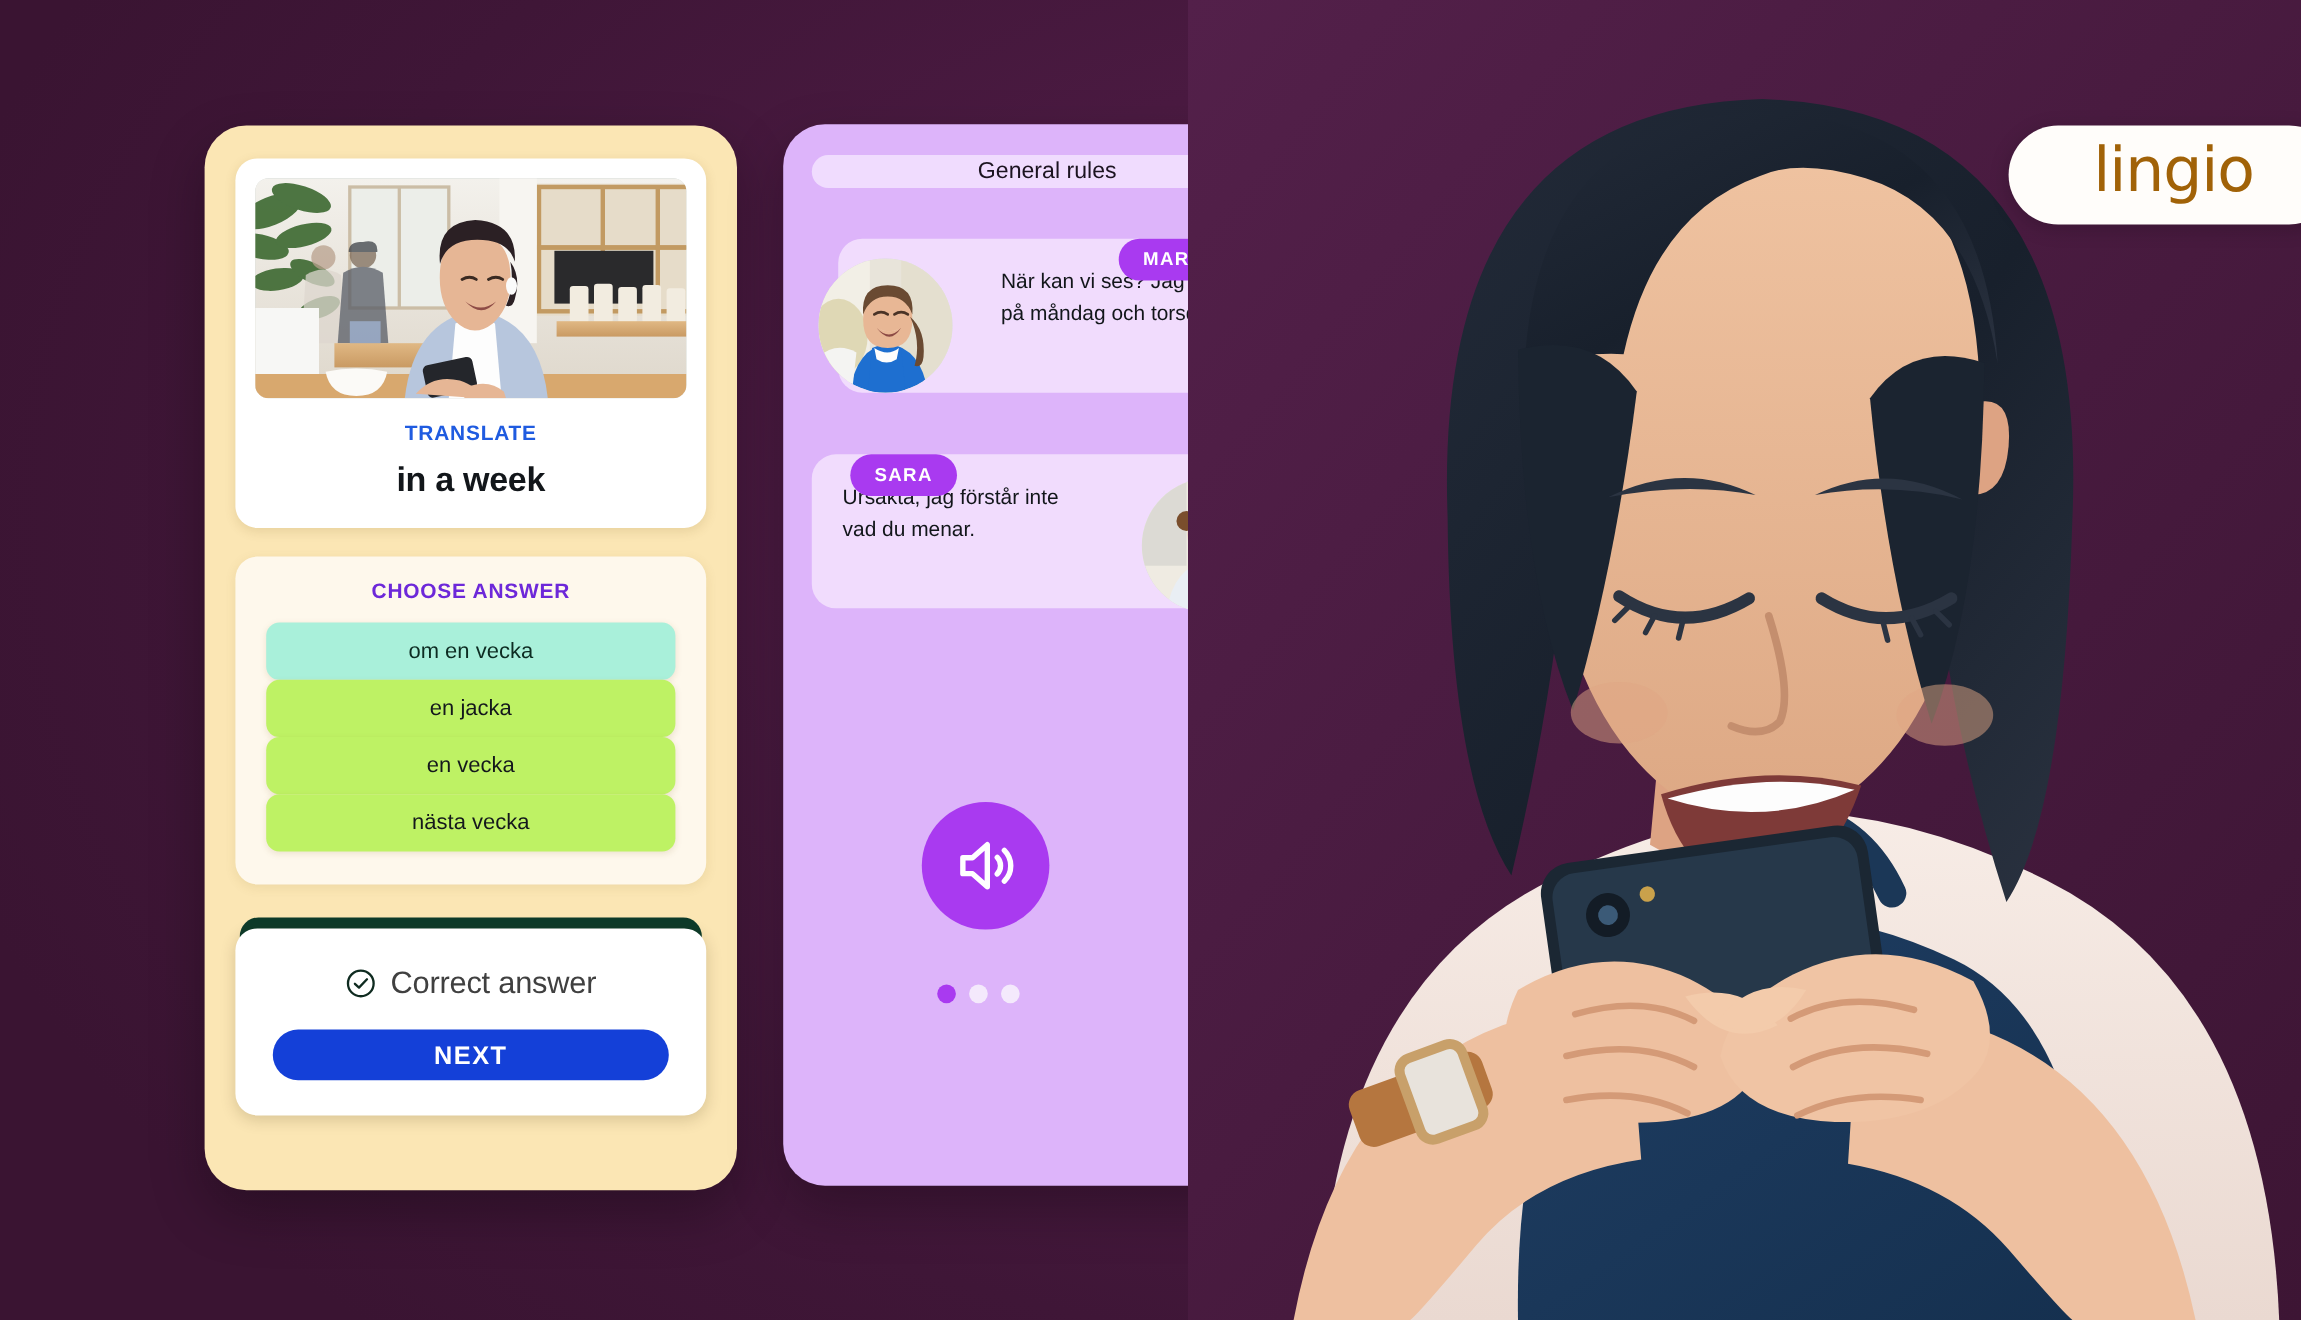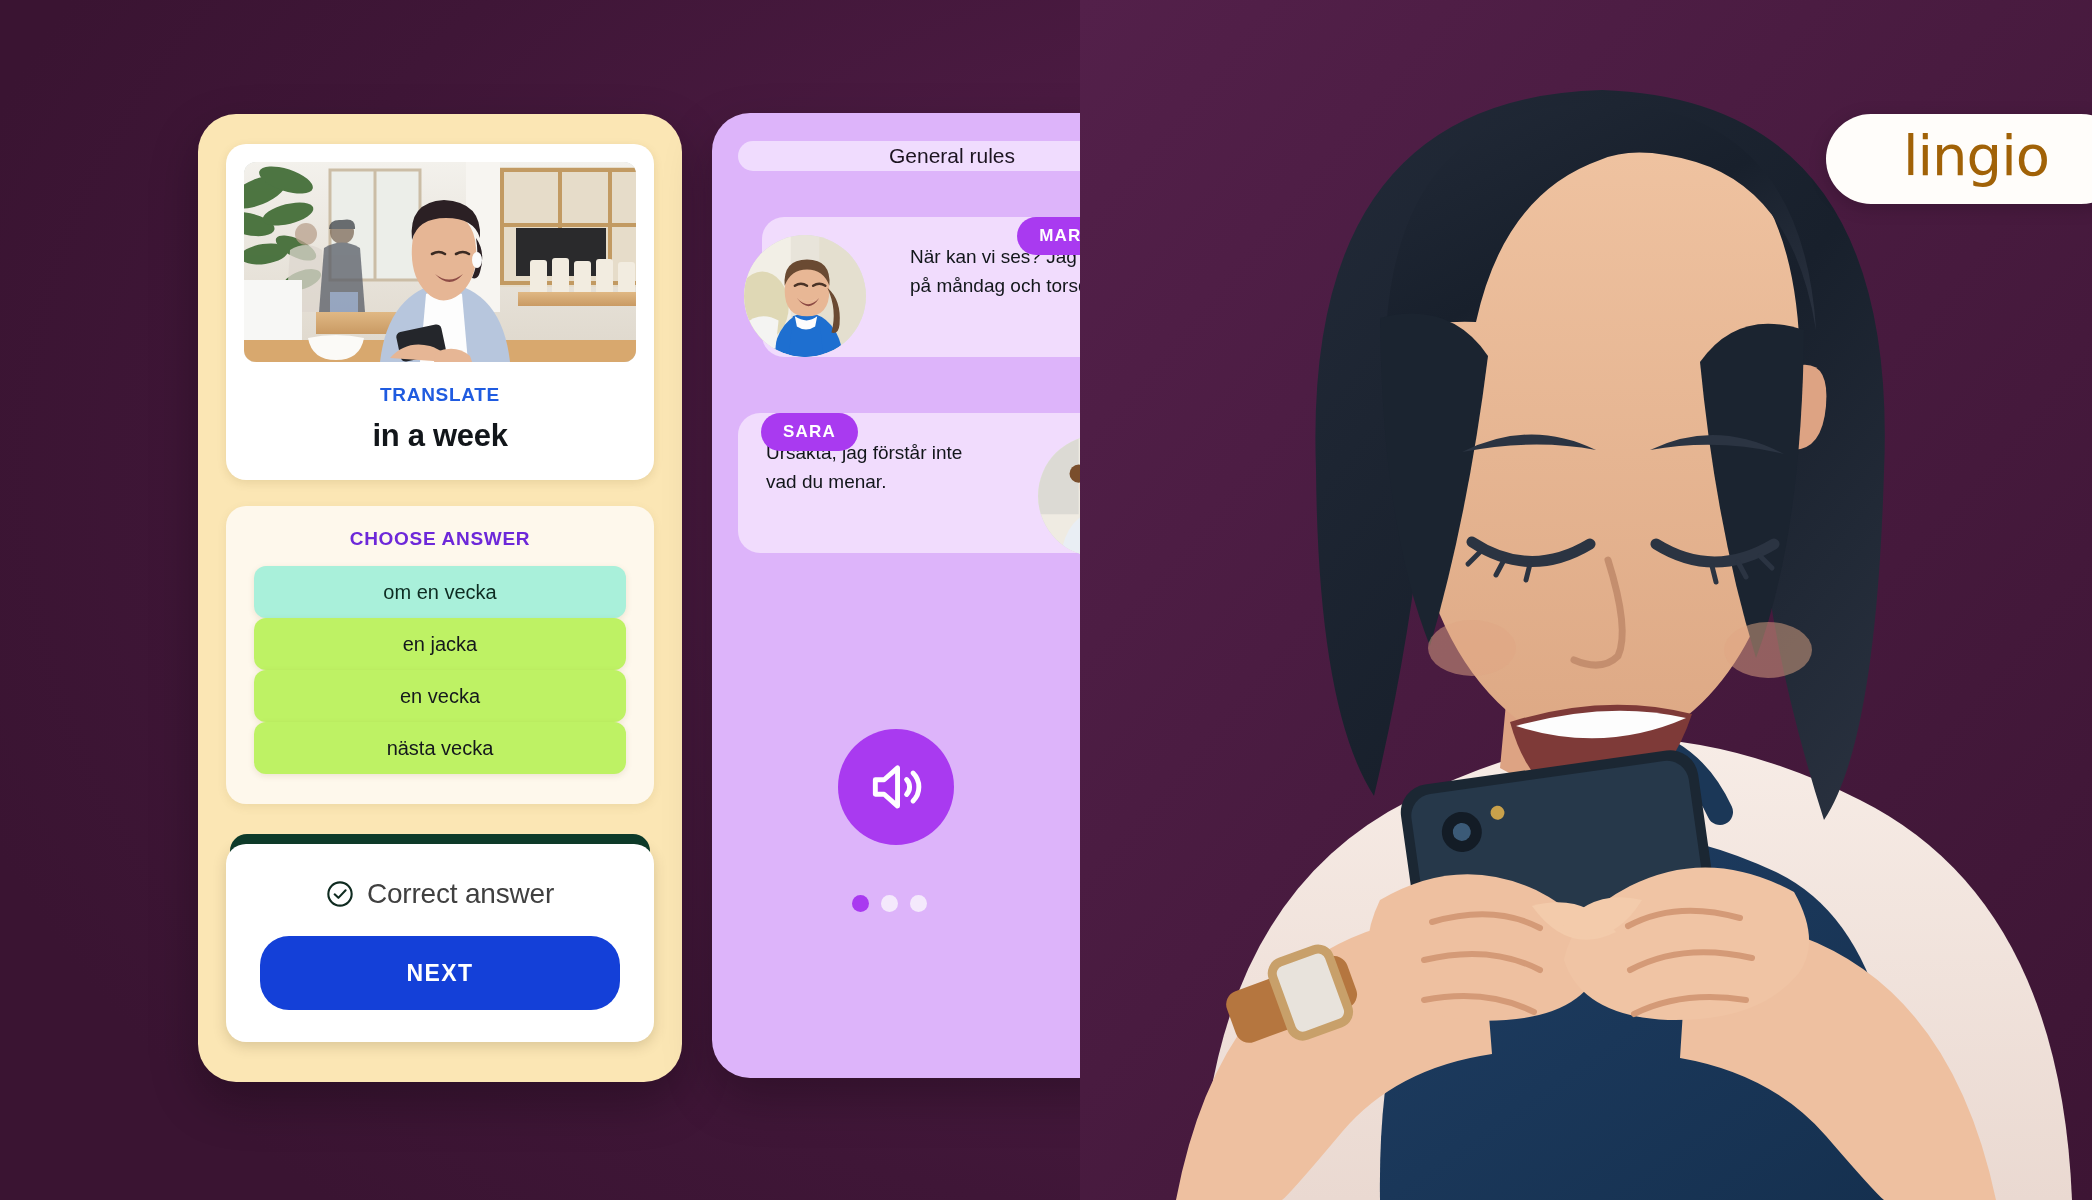--- a/index.html
+++ b/index.html
@@ -30,21 +30,21 @@
   }
   .logo-text{
     font-family:"DejaVu Sans", sans-serif;
     font-weight:400; font-size:56px; letter-spacing:-1px;
     color:#a16207; line-height:1;
     transform:translateY(-3px);
   }
 
   
   .card-yellow{
-    position:absolute; left:198px; top:114px;
+    position:absolute; left:186px; top:114px;
     width:484px; height:968px;
     background:#FBE6B4; border-radius:38px;
     box-shadow:0 20px 48px rgba(0,0,0,.28);
     padding:30px 28px;
     display:flex; flex-direction:column; gap:26px;
     z-index:20;
   }
 
   .panel-white{
     background:#ffffff; border-radius:20px;
@@ -95,21 +95,21 @@
     position:relative; background:#ffffff; border-radius:20px;
     padding:34px 34px 32px; margin-top:10px;
     box-shadow:0 4px 14px rgba(60,45,10,.18);
   }
   .fb-row{
     display:flex; align-items:center; justify-content:center; gap:13px;
   }
   .fb-check{ width:28px; height:28px; flex:0 0 28px; }
   .fb-text{ font-size:28px; font-weight:400; color:#404040; letter-spacing:-.2px; }
   .next-btn{
-    margin-top:26px; height:74px; border-radius:29px;
+    margin-top:26px; height:46px; border-radius:29px;
     background:#1440D8; color:#fff;
     display:flex; align-items:center; justify-content:center;
     font-size:23px; font-weight:700; letter-spacing:1.4px;
     border:none; width:100%; cursor:pointer;
     font-family:"Liberation Sans", sans-serif;
   }
 
   
   .card-purple{
     position:absolute; left:712px; top:113px;
@@ -137,21 +137,21 @@
   .msg-left{ margin-top:56px; }
 
   .badge{
     position:absolute; top:0; height:38px; padding:0 22px;
     border-radius:19px; background:#A93AF0;
     display:flex; align-items:center; justify-content:center;
     color:#fff; font-size:17px; font-weight:700; letter-spacing:1.2px;
     z-index:3;
   }
   .badge-right{ right:24px; }
-  .badge-left{ left:23px; }
+  .badge-left{ left:35px; }
 
   .bubble{
     position:relative; background:#F1DCFD; border-radius:22px;
     min-height:140px; z-index:2;
   }
   .bubble-right{ margin-top:19px; margin-left:24px; padding:26px 28px 26px 148px; }
   .bubble-left{ margin-top:19px; margin-right:24px; padding:26px 148px 26px 28px; }
   .bubble p{
     font-size:19px; line-height:1.5; color:#12161a;
   }

